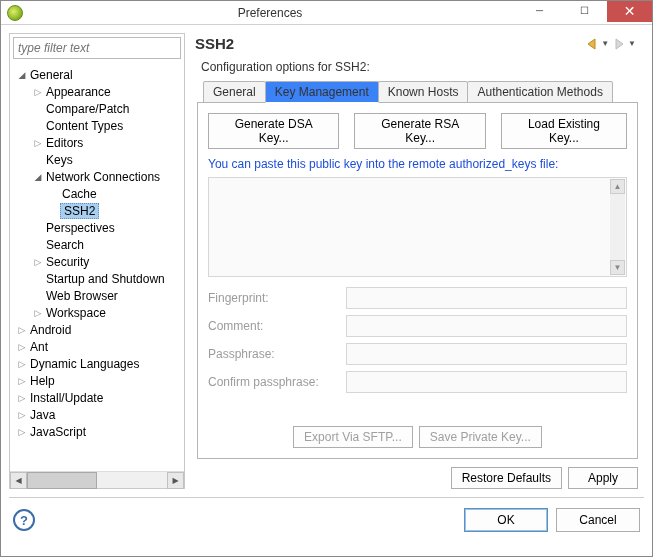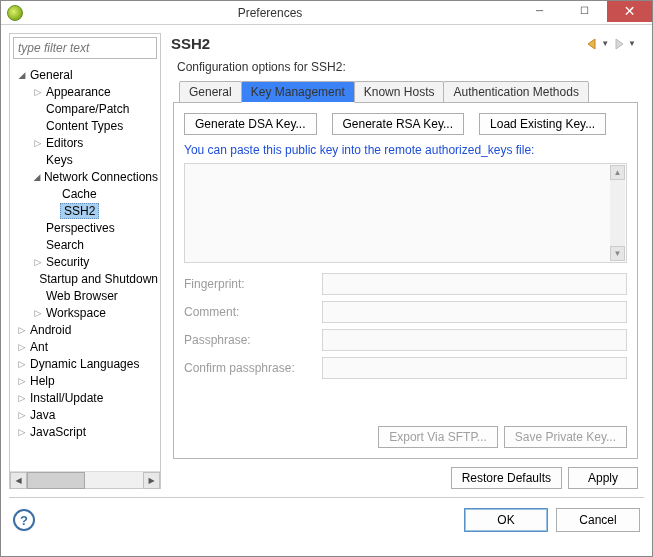--- a/index.html
+++ b/index.html
@@ -7,21 +7,21 @@
 
 .titlebar { height: 24px; background: #fff; display: flex; align-items: center; border-bottom: 1px solid #d0d0d0; }
 .tb-icon { width: 16px; height: 16px; margin-left: 6px; border-radius: 50%; background: radial-gradient(circle at 40% 40%, #dff06a, #8fb828 60%, #5a8a14); border: 1px solid #6a8e1c; }
 .tb-title { flex: 1; text-align: center; color: #333; }
 .tb-btns { display: flex; }
 .tb-btn { width: 45px; height: 22px; display: flex; align-items: center; justify-content: center; color: #333; font-size: 10px; margin-top:-4px;}
 .tb-btn.close { background: #c8504e; color: #fff; width: 45px; height: 22px; font-size:14px; }
 
 .dialog-body { display: flex; height: 472px; padding: 8px; gap: 6px; }
 
-.left-panel { width: 152px; display: flex; flex-direction: column; border: 1px solid #c9c9c9; }
+.left-panel { width: 176px; display: flex; flex-direction: column; border: 1px solid #c9c9c9; }
 .filter-wrap { padding: 3px; }
 .filter { width: 100%; border: 1px solid #bbb; padding: 3px 4px; color: #888; font-style: italic; }
 .tree-wrap { flex: 1; overflow: hidden; position: relative; background:#fff; }
 .tree { padding: 4px 0 4px 2px; }
 .tree-item { display: flex; align-items: center; height: 17px; cursor: default; white-space: nowrap; }
 .arrow { width: 12px; text-align: center; color: #555; font-size: 9px; }
 .arrow.open::before { content: "◢"; color:#666;}
 .arrow.closed::before { content: "▷"; color:#888;}
 .arrow.none::before { content: ""; }
 .tree-label { padding: 0 2px; }
@@ -53,21 +53,21 @@
 .hint { color:#1d4ed8; margin-top:2px;}
 .pubkey-box { border:1px solid #d6d6d6; background:#fafafa; height:100px; position:relative;}
 .pubkey-sb { position:absolute; right:1px; top:1px; bottom:1px; width:15px; background:#f0f0f0;}
 .pubkey-sb .up,.pubkey-sb .dn{height:15px;background:#e6e6e6;border:1px solid #ccc;font-size:8px;color:#888;display:flex;align-items:center;justify-content:center;}
 .pubkey-sb .dn{position:absolute;bottom:0;left:0;right:0;}
 
 .form { display:grid; grid-template-columns: 130px 1fr; gap:6px 8px; margin-top:4px;}
 .form label { color:#9c9c9c; align-self:center;}
 .form input { border:1px solid #d6d6d6; background:#fafafa; height:22px; padding:0 4px; }
 
-.tab-footer { display:flex; justify-content:flex-end; gap:6px; margin-top:auto;}
+.tab-footer { display:flex; justify-content:center; gap:6px; margin-top:auto;}
 
 .right-footer { display:flex; justify-content:flex-end; gap:6px; padding:8px 6px 0 0;}
 
 .divider { border-top:1px solid #ccc; margin:0 8px;}
 
 .bottombar { height:44px; display:flex; align-items:center; padding:0 12px;}
 .help-icon { width:22px; height:22px; border:2px solid #3a6ea5; border-radius:50%; color:#3a6ea5; display:flex; align-items:center; justify-content:center; font-weight:bold; font-size:13px;}
 .bottom-btns { margin-left:auto; display:flex; gap:8px;}
 .bottom-btns .btn { min-width:84px; padding:4px 10px;}
 .btn.default { border:1px solid #5a90c8; box-shadow: inset 0 0 0 1px #9cc1e6;}

